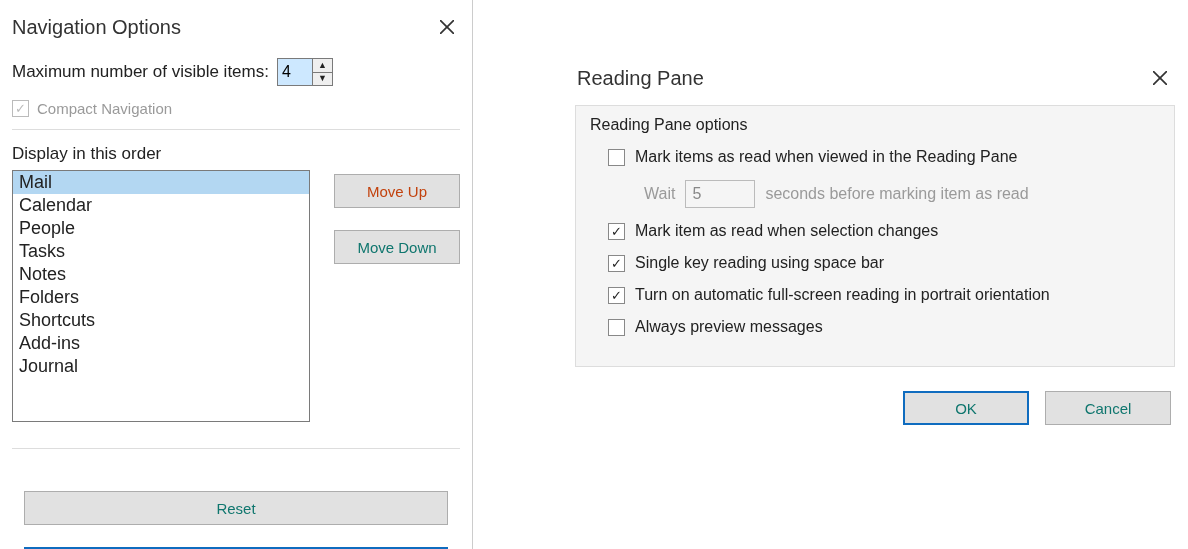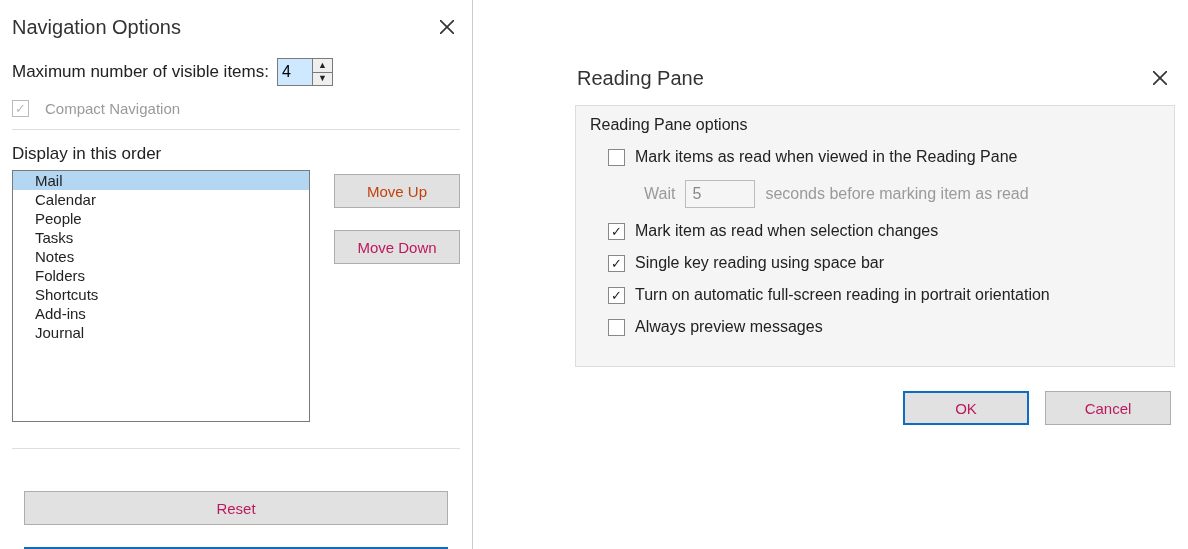--- a/index.html
+++ b/index.html
@@ -88,21 +88,21 @@
       display:flex;align-items:center;justify-content:center;
       background: #efefef;
       cursor: pointer;
       font-size: 9px;
       line-height: 1;
     }
     .spin:first-child { border-bottom:1px solid #7a7a7a;}
     .compact-row {
       display: flex;
       align-items: center;
-      gap: 16px;
+      gap: 8px;
       margin-bottom: 12px;
       color: #9a9a9a;
     }
     .chk {
       width: 17px; height: 17px;
       border: 1px solid #888;
       display: inline-flex;
       align-items: center;
       justify-content: center;
       background: #fff;
@@ -121,41 +121,41 @@
       align-items:flex-start;
     }
     .listbox {
       width: 380px;
       height: 252px;
       border: 1px solid #7a7a7a;
       background:#fff;
       overflow:auto;
     }
     .listbox .item {
-      font-size: 15px;
-      padding: 1px 22px;
+      font-size: 18px;
+      padding: 1px 6px;
       cursor: default;
     }
     .listbox .item.selected {
       background: #b3d7f2;
     }
     .sidebtns {
       display:flex;
       flex-direction:column;
       gap: 22px;
       padding-top: 4px;
     }
     .btn {
       min-width: 126px;
       height: 34px;
       border: 1px solid #adadad;
       background: #e1e1e1;
       font-size: 15px;
       cursor: pointer;
-      color:#be185d;
+      color:#0f766e;
       display:inline-flex;
       align-items:center;
       justify-content:center;
     }
     .btn.disabled { color:#c2410c; }
     .btn.primary { border: 2px solid #0f6cbf; background:#e1e1e1;}
     .nav-footer {
       border-top:1px solid #ddd;
       margin-top: 26px;
       padding: 20px 12px 0 12px;

